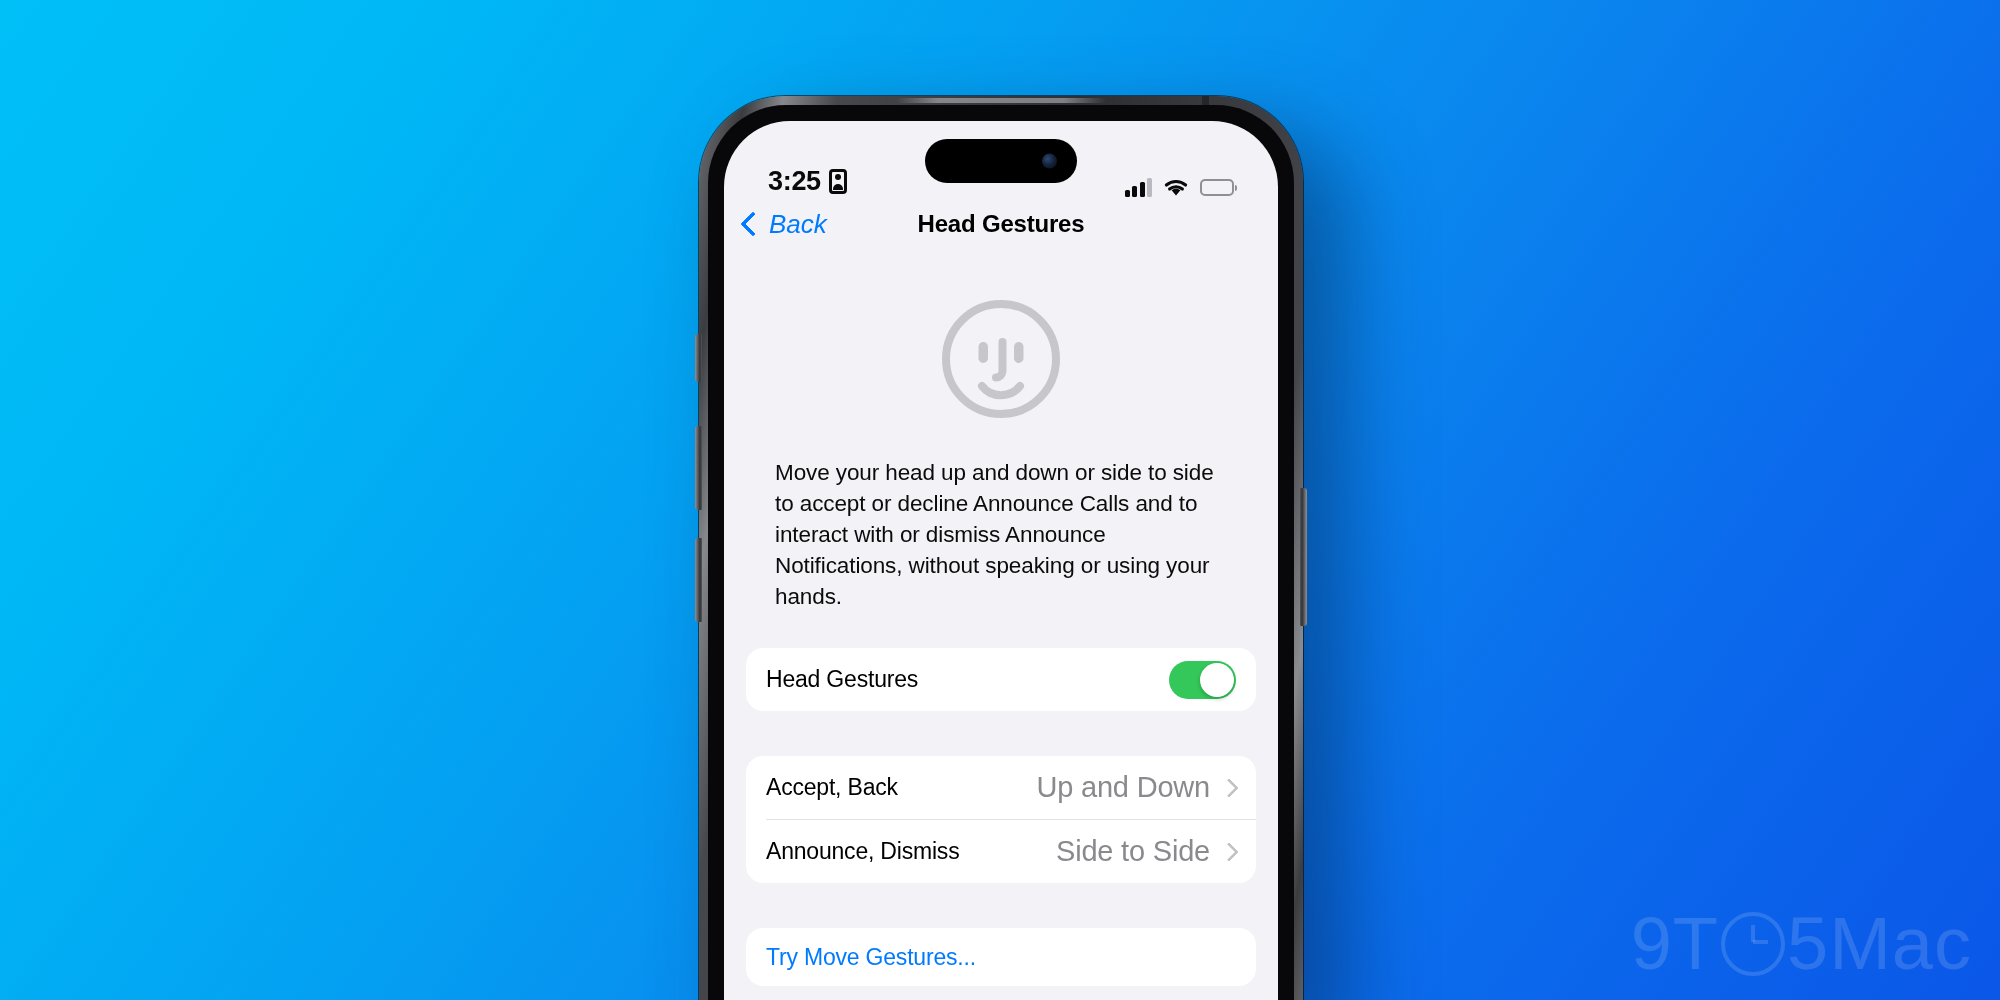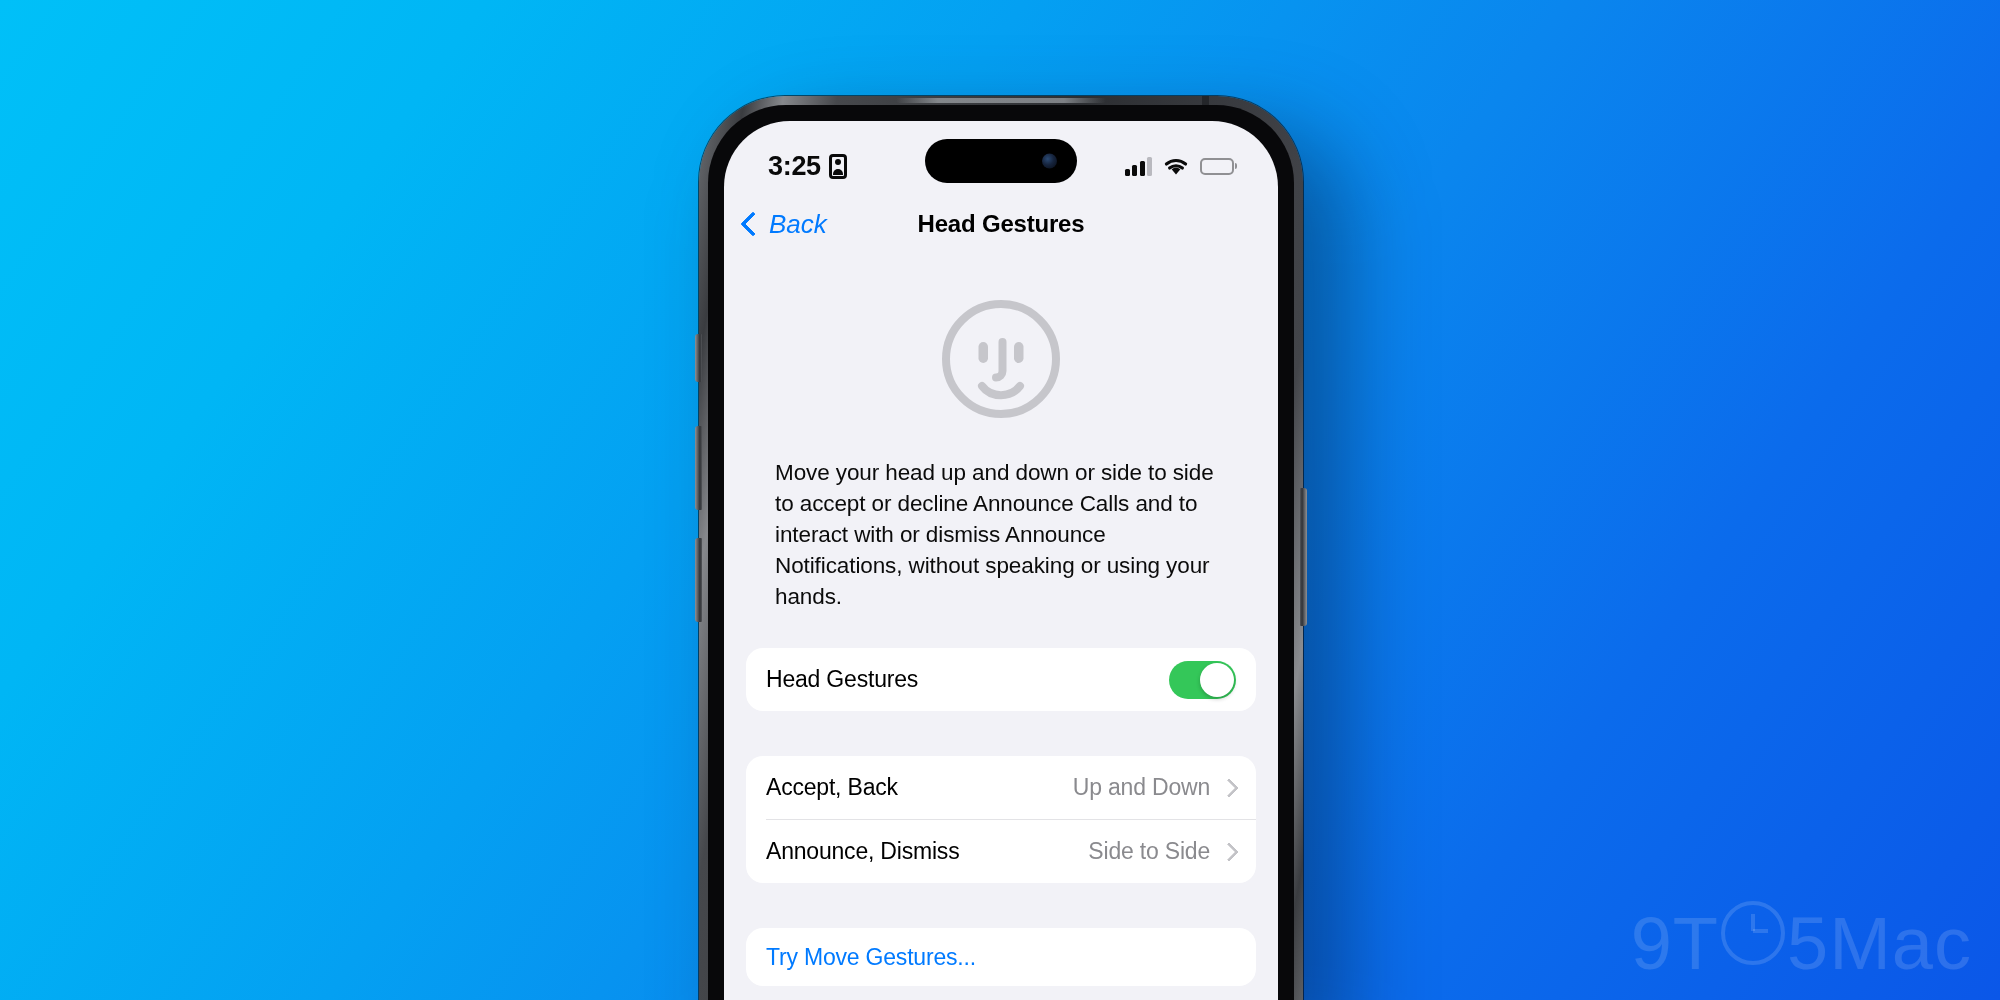--- a/index.html
+++ b/index.html
@@ -21,21 +21,21 @@
         #0b6bec 78%,
         #0b57e8 100%);
   }
 
   
   #watermark {
     position: absolute;
     right: 28px;
     bottom: 14px;
     display: flex;
-    align-items: flex-start;
+    align-items: center;
     font-size: 74px;
     letter-spacing: 1px;
     color: rgba(255,255,255,0.14);
     font-weight: 300;
     user-select: none;
   }
   #watermark .wm-clock {
     display: inline-block;
     width: 56px;
     height: 56px;
@@ -142,21 +142,21 @@
   #btn-volume-up   { top: 330px; height: 84px; }
   #btn-volume-down { top: 442px; height: 84px; }
   #btn-power       { top: 392px; height: 138px; }
 
   
   #status-bar {
     position: absolute;
     left: 0; right: 0; top: 0;
     height: 76px;
     display: flex;
-    align-items: center;
+    align-items: flex-end;
     justify-content: space-between;
     padding: 14px 44px 0 44px;
     box-sizing: border-box;
   }
   #status-left {
     display: flex;
     align-items: center;
     gap: 8px;
     font-size: 27px;
     font-weight: 700;
@@ -330,21 +330,21 @@
     font-size: 23px;
     color: #000;
     letter-spacing: -0.2px;
   }
   .row-right {
     display: flex;
     align-items: center;
     gap: 12px;
   }
   .row-value {
-    font-size: 23px;
+    font-size: 29px;
     color: #8a8a8e;
     letter-spacing: -0.2px;
   }
   .chevron-right-icon {
     width: 11px; height: 11px;
     border-top: 3px solid #c3c3c7;
     border-right: 3px solid #c3c3c7;
     transform: rotate(45deg);
     border-radius: 1px;
   }

